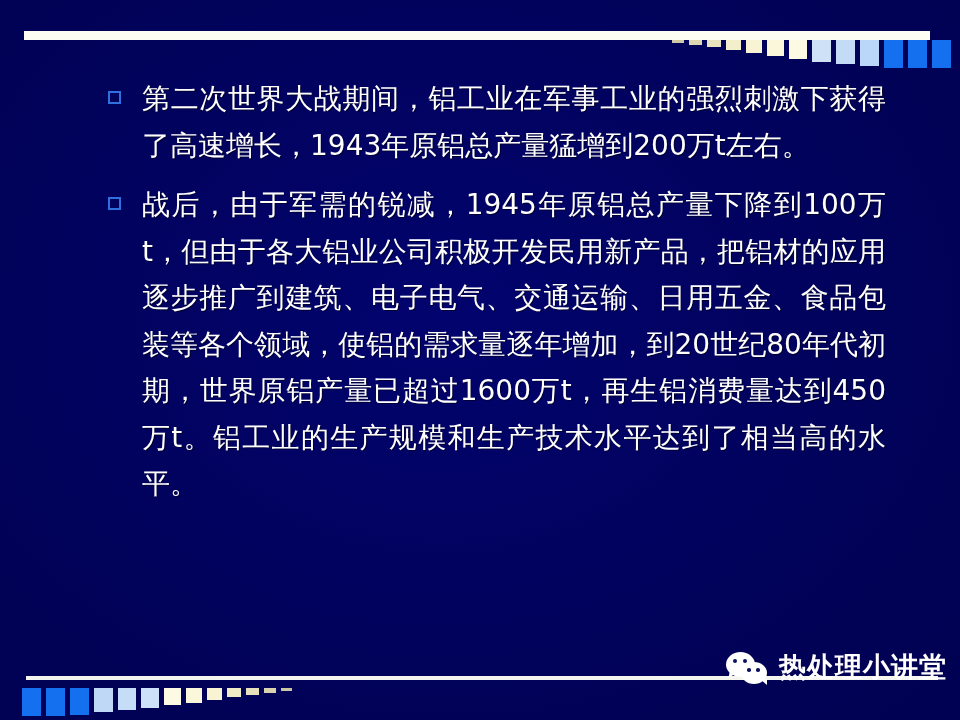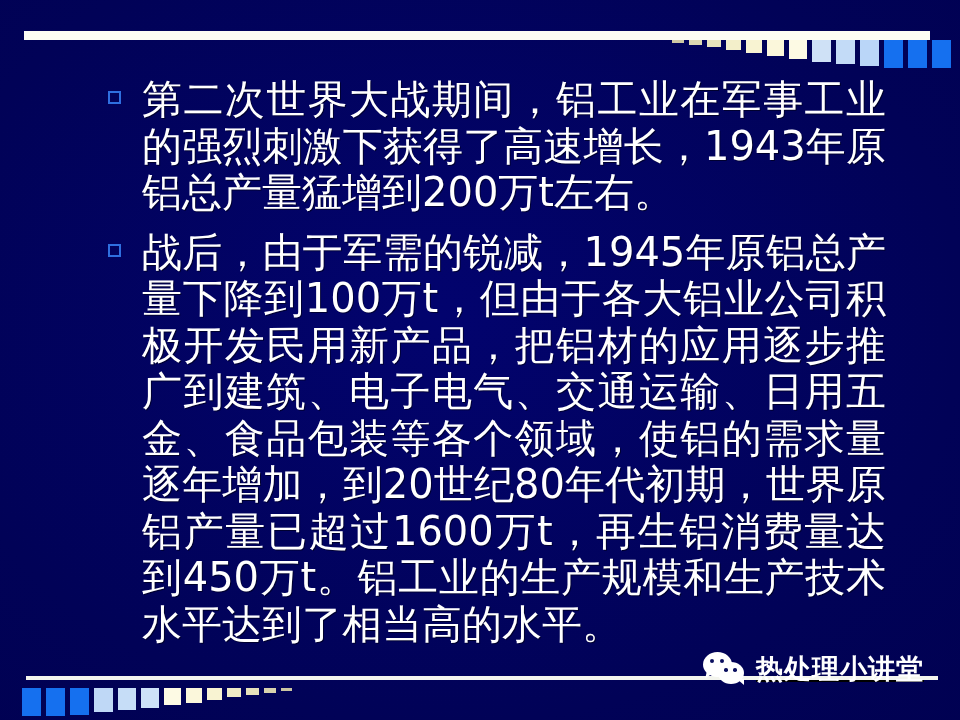--- a/index.html
+++ b/index.html
@@ -71,21 +71,21 @@
     position: absolute;
     left: 96px;
     top: 76px;
     width: 790px;
   }
 
   .para {
     position: relative;
     display: block;
     color: #ffffff;
-    font-size: 40px;
+    font-size: 28px;
     line-height: 46.5px;
     letter-spacing: 0px;
     text-align: justify;
     text-justify: inter-character;
     margin: 0;
     font-weight: 400;
     text-shadow: 1px 1px 0 rgba(0,0,10,0.55);
   }
   .para + .para {
     margin-top: 13px;
@@ -103,26 +103,25 @@
   }
   .para-text {
     display: block;
     padding-left: 46px;
     text-indent: 0;
   }
 
   
   .watermark {
     position: absolute;
-    left: 703px;
+    left: 726px;
     top: 652px;
     display: flex;
-    align-items: center;
+    align-items: flex-start;
     gap: 7px;
-    text-decoration: underline;
   }
   .wechat-mark {
     position: relative;
     width: 46px;
     height: 34px;
     flex: 0 0 auto;
   }
   .wechat-mark .bubble-a,
   .wechat-mark .bubble-b {
     position: absolute;

